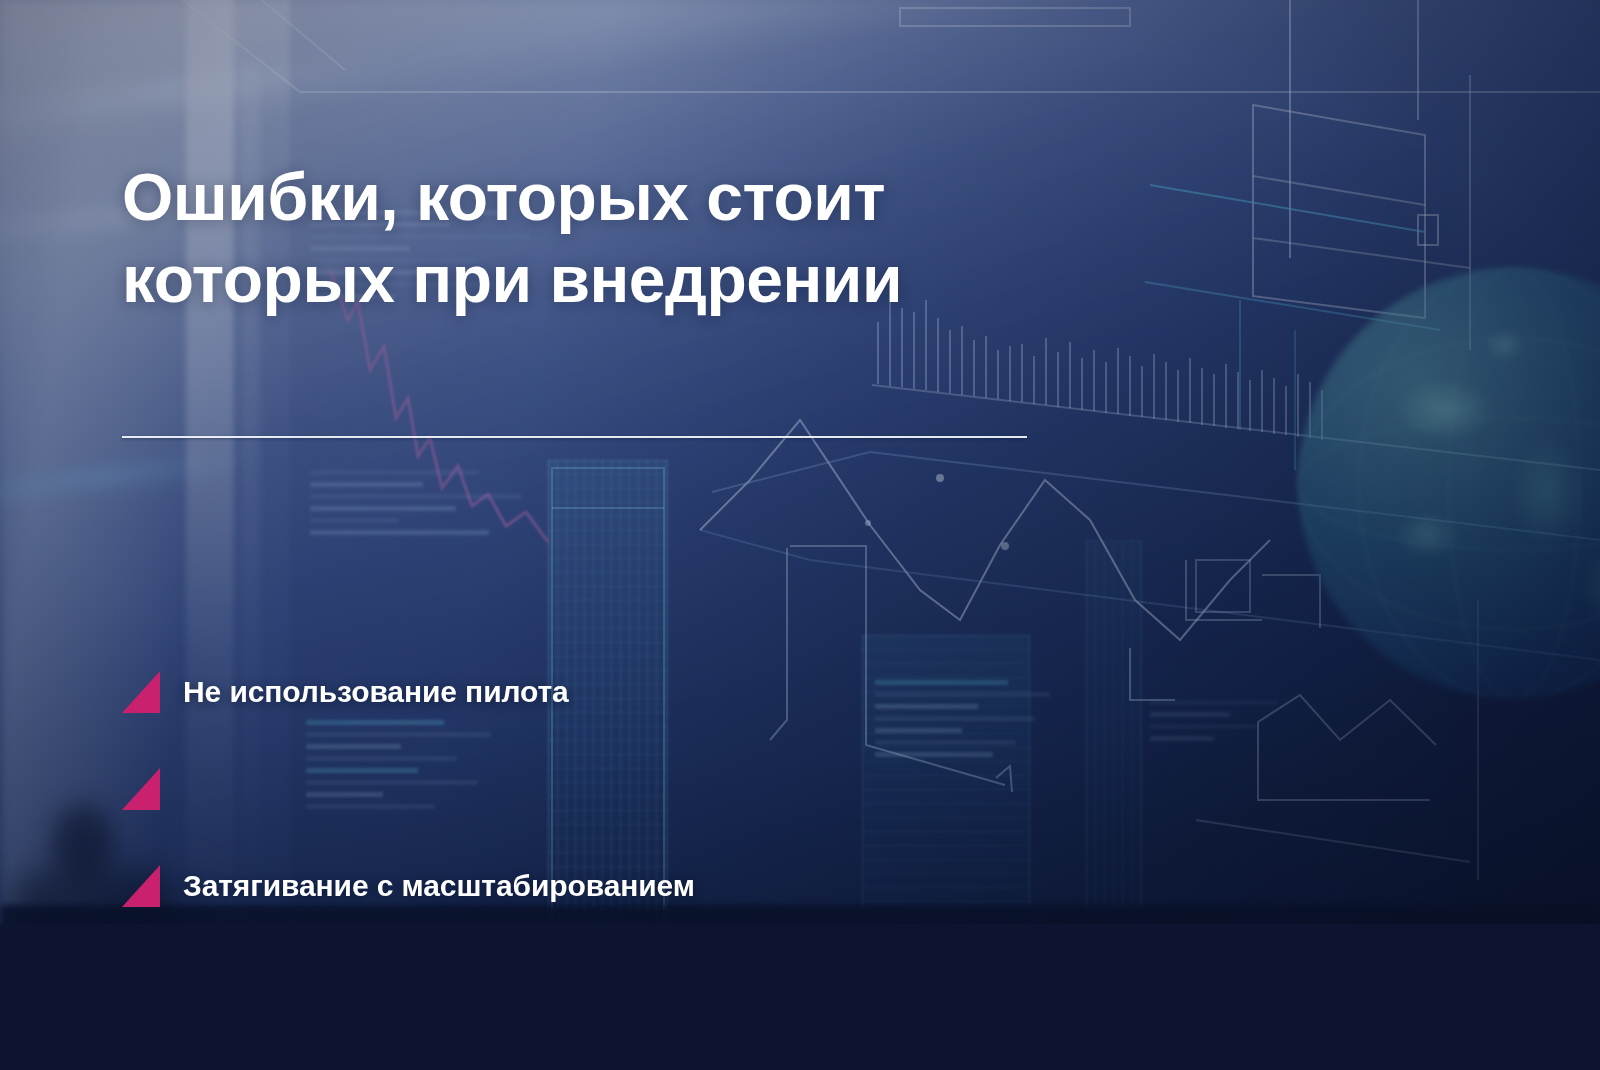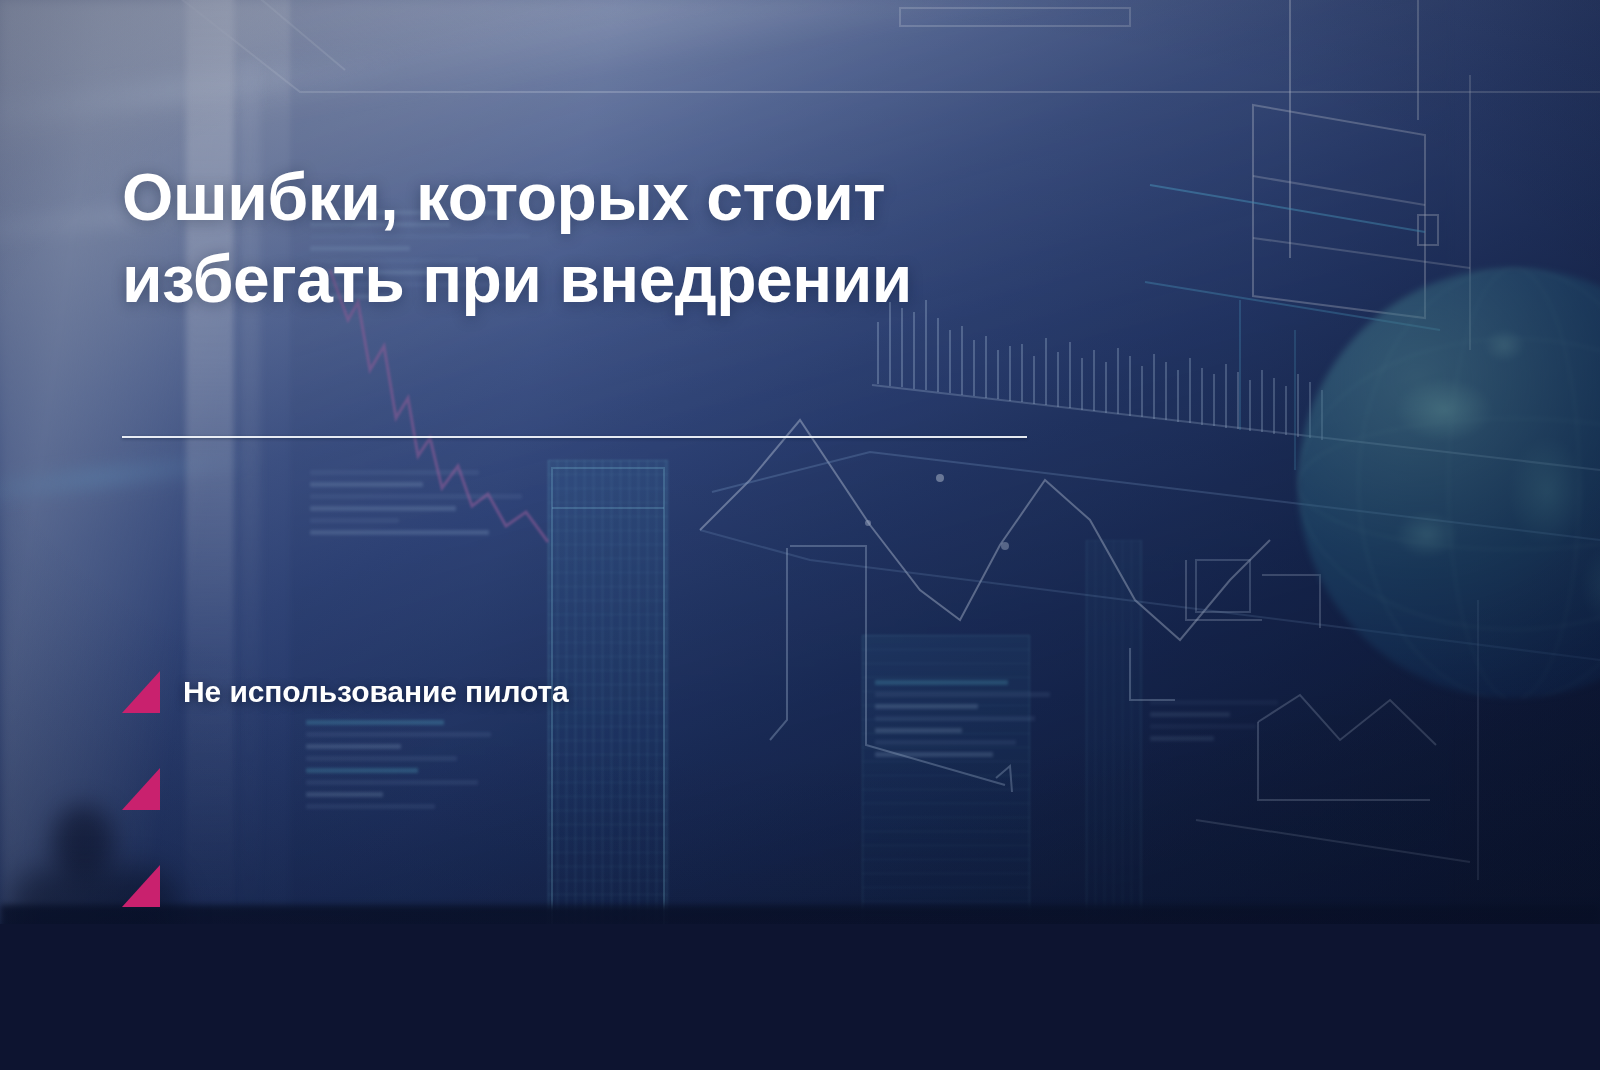--- a/index.html
+++ b/index.html
@@ -461,21 +461,21 @@
   <div id="bg-person-head"></div>
   <div id="bg-person-body"></div>
 
   <div class="bg-layer" id="bg-tint"></div>
   <div class="bg-layer" id="bg-vignette"></div>
 
   <div id="content">
 
     <h1 id="title">
       <span class="tline">Ошибки, которых стоит</span>
-      <span class="tline">избегать при внедрении</span>
+      <span class="tline">которых при внедрении</span>
     </h1>
 
     <div id="divider"></div>
 
     <div id="bullets">
 
       <div class="bullet">
         <span class="tri">
           <svg viewBox="0 0 38 42" xmlns="http://www.w3.org/2000/svg">
             <polygon points="0,42 38,42 38,0" fill="#C9216E"></polygon>
@@ -491,17 +491,18 @@
           </svg>
         </span>
       </div>
 
       <div class="bullet">
         <span class="tri">
           <svg viewBox="0 0 38 42" xmlns="http://www.w3.org/2000/svg">
             <polygon points="0,42 38,42 38,0" fill="#C9216E"></polygon>
           </svg>
         </span>
+        <span class="btext">Затягивание с масштабированием</span>
       </div>
 
     </div>
   </div>
 </div>
 
 </body></html>

